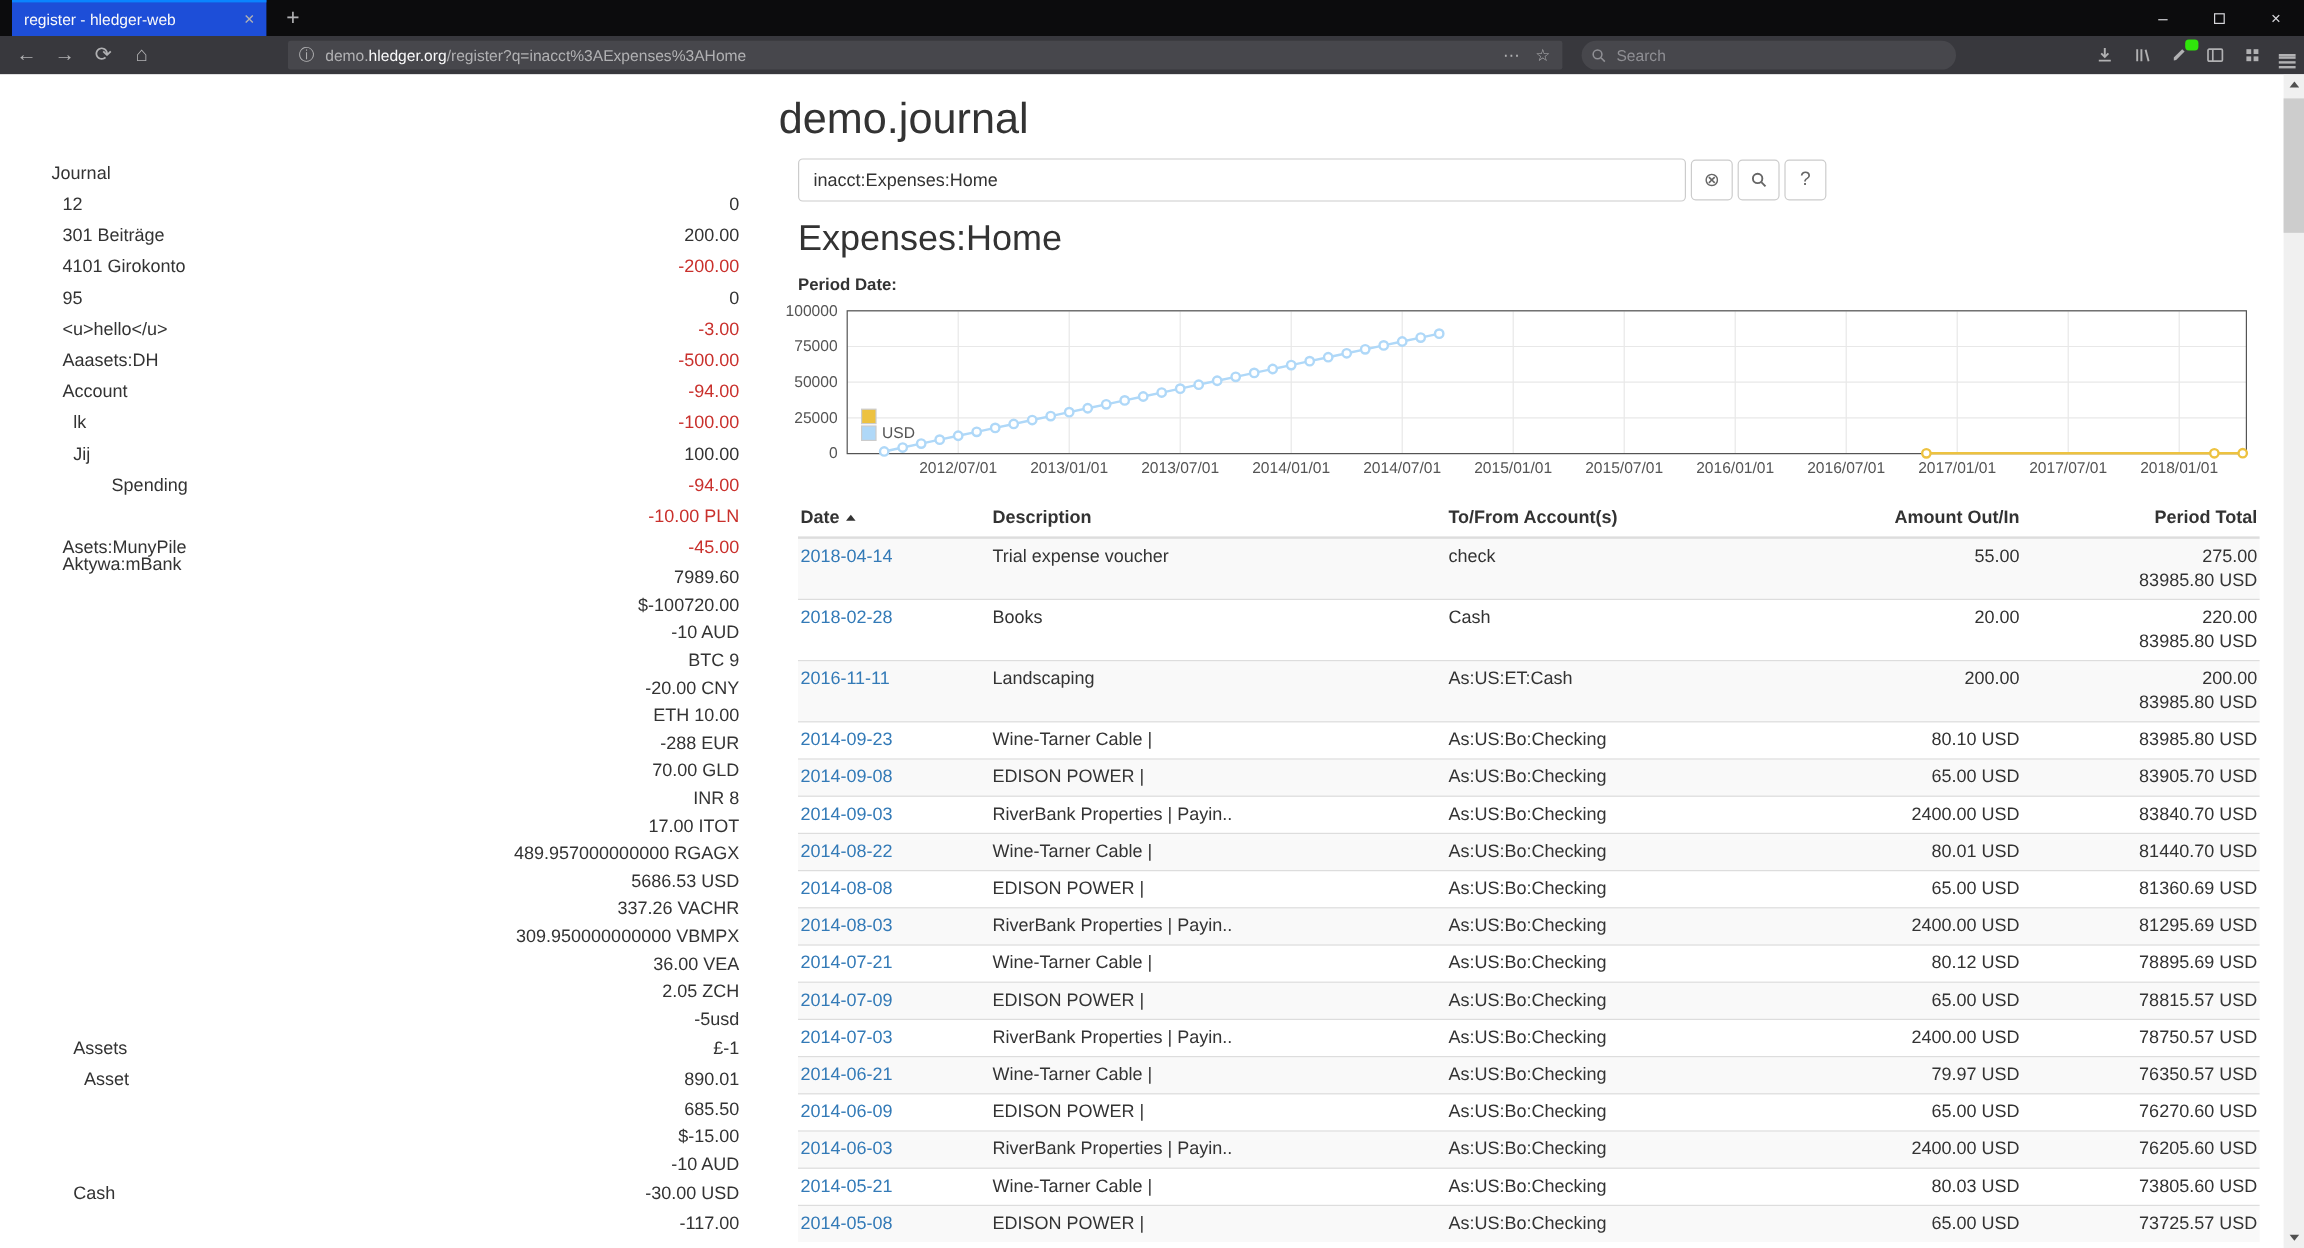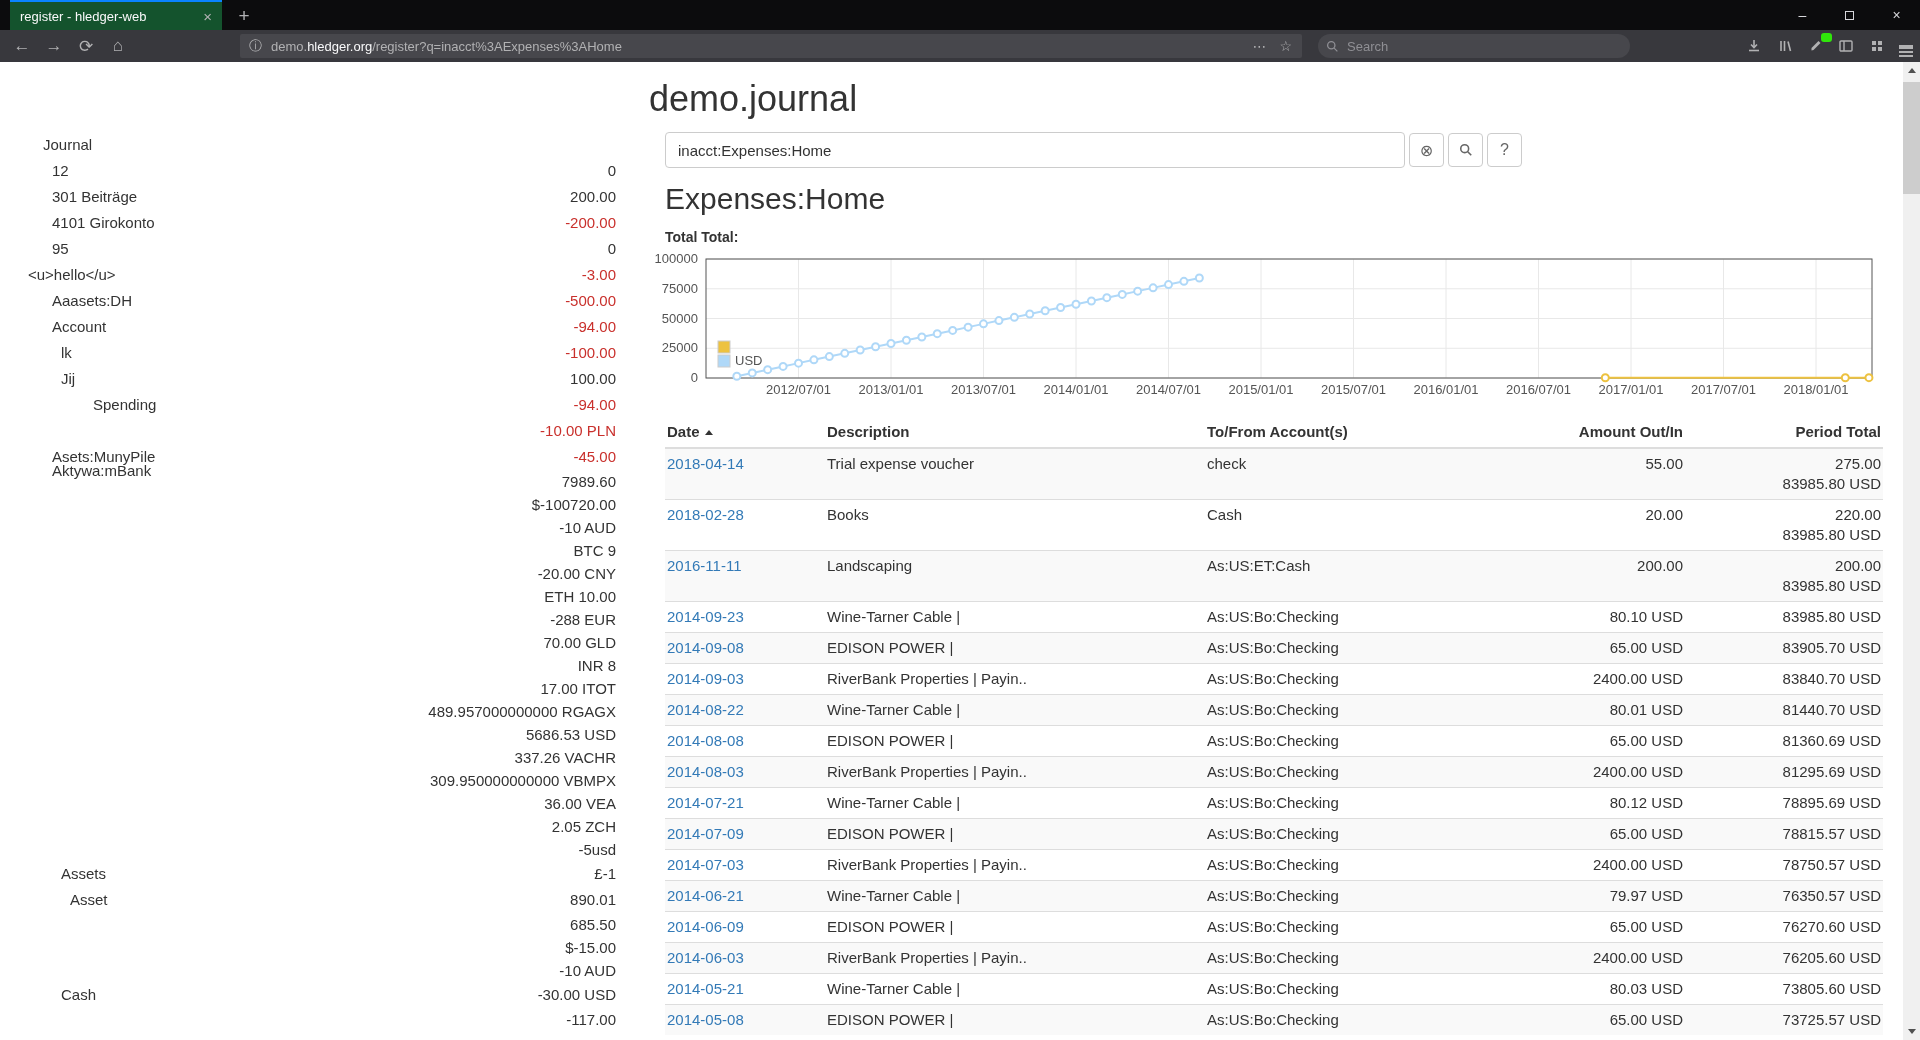--- a/index.html
+++ b/index.html
@@ -3,21 +3,21 @@
 <meta charset="utf-8">
 <style>
   * { box-sizing: border-box; margin: 0; padding: 0; }
   html,body { width:1920px; height:1040px; }
   body {
     font-family: "Liberation Sans", "DejaVu Sans", sans-serif;
     background:#fff; overflow:hidden; position:relative;
   }
   
   .titlebar { position:absolute; left:0; top:0; width:1920px; height:30px; background:#0c0c0d; }
-  .tab { position:absolute; left:10px; top:0; width:212px; height:30px; background:#14532d;
+  .tab { position:absolute; left:10px; top:0; width:212px; height:30px; background:#1d4ed8;
          border-top:2px solid #0a84ff; display:flex; align-items:center; padding:0 10px;
          color:#f9f9fa; font-size:13px; }
   .tab-title { flex:1; overflow:hidden; white-space:nowrap; }
   .tab-close { color:#b1b1b3; font-size:15px; margin-left:8px; }
   .newtab { position:absolute; left:230px; top:2px; width:28px; height:28px; color:#b1b1b3;
             font-size:19px; text-align:center; line-height:28px; }
   .win-controls { position:absolute; right:0; top:0; height:30px; display:flex; }
   .win-btn { width:47px; height:30px; display:flex; align-items:center; justify-content:center;
              color:#d7d7db; font-size:14px; }
   .maxbox { width:9px; height:9px; border:1px solid #d7d7db; display:inline-block; }
@@ -186,21 +186,21 @@
         </div>
         <div class="sb-row">
           <a class="sb-acct" style="padding-left: 52px;">4101 Girokonto</a>
           <span class="sb-amt neg">-200.00</span>
         </div>
         <div class="sb-row">
           <a class="sb-acct" style="padding-left: 52px;">95</a>
           <span class="sb-amt">0</span>
         </div>
         <div class="sb-row">
-          <a class="sb-acct" style="padding-left: 28px;">&lt;u&gt;hello&lt;/u&gt;</a>
+          <a class="sb-acct" style="padding-left: 52px;">&lt;u&gt;hello&lt;/u&gt;</a>
           <span class="sb-amt neg">-3.00</span>
         </div>
         <div class="sb-row">
           <a class="sb-acct" style="padding-left: 52px;">Aaasets:DH</a>
           <span class="sb-amt neg">-500.00</span>
         </div>
         <div class="sb-row">
           <a class="sb-acct" style="padding-left: 52px;">Account</a>
           <span class="sb-amt neg">-94.00</span>
         </div>
@@ -338,21 +338,21 @@
               <line x1="10" y1="10" x2="14" y2="14" stroke="#666" stroke-width="1.8"></line>
             </svg>
         </span>
       </button>
       <button class="sbtn">
         <span>?</span>
       </button>
     </div>
 
     <h2 class="heading2">Expenses:Home</h2>
-    <div class="period-label">Total Total:</div>
+    <div class="period-label">Period Date:</div>
 
     <div class="chart">
       <svg id="chart-svg" width="1235" height="160">
           <line x1="56" x2="1222" y1="125" y2="125" stroke="#e8e8e8"></line>
           <text x="48" y="129" text-anchor="end" fill="#545454" font-size="13">0</text>
           <line x1="56" x2="1222" y1="95.25" y2="95.25" stroke="#e8e8e8"></line>
           <text x="48" y="99.25" text-anchor="end" fill="#545454" font-size="13">25000</text>
           <line x1="56" x2="1222" y1="65.5" y2="65.5" stroke="#e8e8e8"></line>
           <text x="48" y="69.5" text-anchor="end" fill="#545454" font-size="13">50000</text>
           <line x1="56" x2="1222" y1="35.75" y2="35.75" stroke="#e8e8e8"></line>

